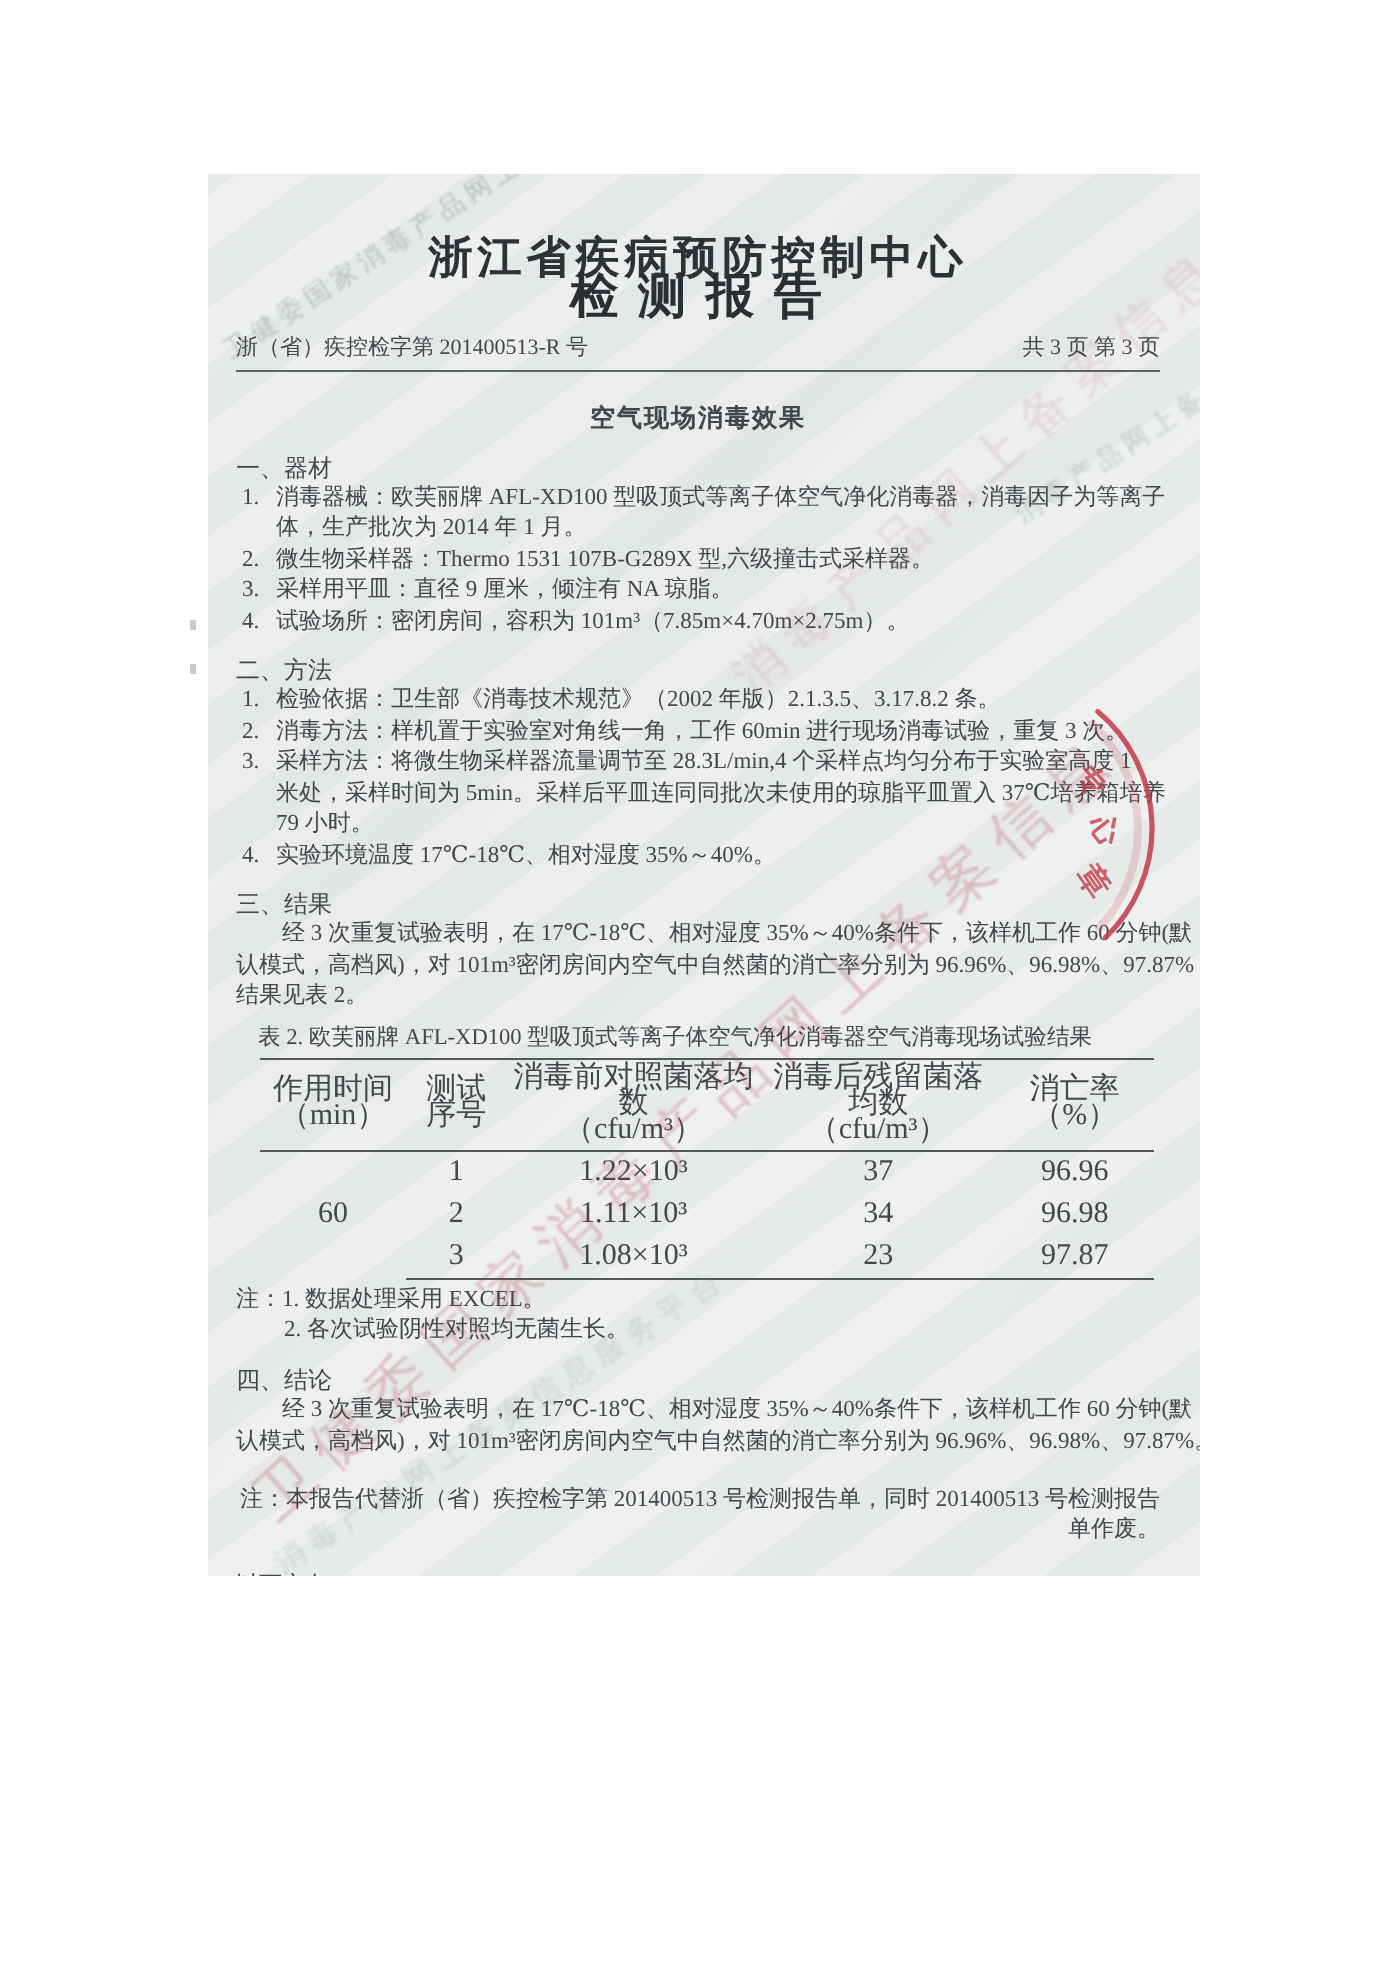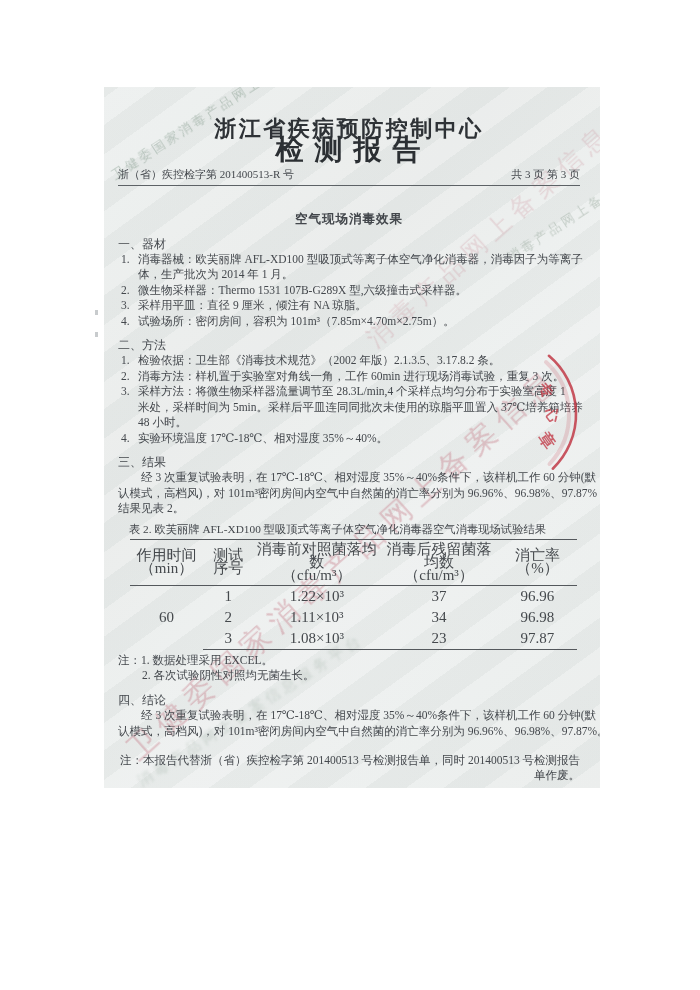--- a/index.html
+++ b/index.html
@@ -8,25 +8,25 @@
   .paper{position:absolute;left:104px;top:87px;width:496px;height:701px;overflow:hidden;
          background:linear-gradient(133deg,#eaedec 0%,#e6e9e8 35%,#ebeeed 62%,#e7eae9 100%);}
   .paper::before{content:"";position:absolute;inset:0;pointer-events:none;
          background:repeating-linear-gradient(-36deg,rgba(255,255,255,0.20) 0 22px,rgba(205,212,210,0.14) 22px 46px);}
   .content{position:absolute;left:14px;top:28px;width:462px;color:#43474c;
            font-size:11.5px;line-height:15.4px;}
   .nowrap{white-space:nowrap;}
 
   .org-title{text-align:center;font-size:22px;font-weight:bold;color:#2e3236;
              letter-spacing:2.5px;margin-top:6px;}
-  .report-title{text-align:center;font-size:28px;font-weight:bold;color:#2b2f33;
+  .report-title{text-align:center;font-size:24px;font-weight:bold;color:#2b2f33;
                 letter-spacing:2px;margin-top:6px;}
   .ref-row{display:flex;justify-content:space-between;align-items:flex-start;margin-top:9px;
            border-bottom:1.2px solid #5d6266;padding-bottom:3px;font-size:11px;}
-  .subtitle{text-align:center;font-size:12.5px;font-weight:bold;margin-top:26px;letter-spacing:1px;}
+  .subtitle{text-align:center;font-size:12.5px;font-weight:bold;margin-top:16px;letter-spacing:1px;}
 
   .sec-heading{margin-top:9px;font-size:12px;}
   .item{display:flex;padding-left:3px;}
   .item .num{width:17px;flex:0 0 17px;}
   .item .lines{flex:1;}
   .para .indent{text-indent:23px;}
 
   .tbl-caption{margin-top:5px;margin-left:11px;font-size:11.3px;}
   table.results{border-collapse:collapse;margin-left:12px;margin-top:2px;width:447px;
                 font-size:15px;color:#44484c;}
@@ -127,21 +127,21 @@
         <span class="num">2.</span>
         <span class="lines">
             <div class="nowrap">消毒方法：样机置于实验室对角线一角，工作 60min 进行现场消毒试验，重复 3 次。</div>
           </span>
       </div>
       <div class="item">
         <span class="num">3.</span>
         <span class="lines">
           <div class="nowrap">采样方法：将微生物采样器流量调节至 28.3L/min,4 个采样点均匀分布于实验室高度 1</div>
           <div class="nowrap">米处，采样时间为 5min。采样后平皿连同同批次未使用的琼脂平皿置入 37℃培养箱培养</div>
-          <div class="nowrap">48 小时。</div>
+          <div class="nowrap">79 小时。</div>
         </span>
       </div>
       <div class="item">
         <span class="num">4.</span>
         <span class="lines">
             <div class="nowrap">实验环境温度 17℃-18℃、相对湿度 35%～40%。</div>
           </span>
       </div>
 
       <div class="sec-heading nowrap">三、结果</div>

